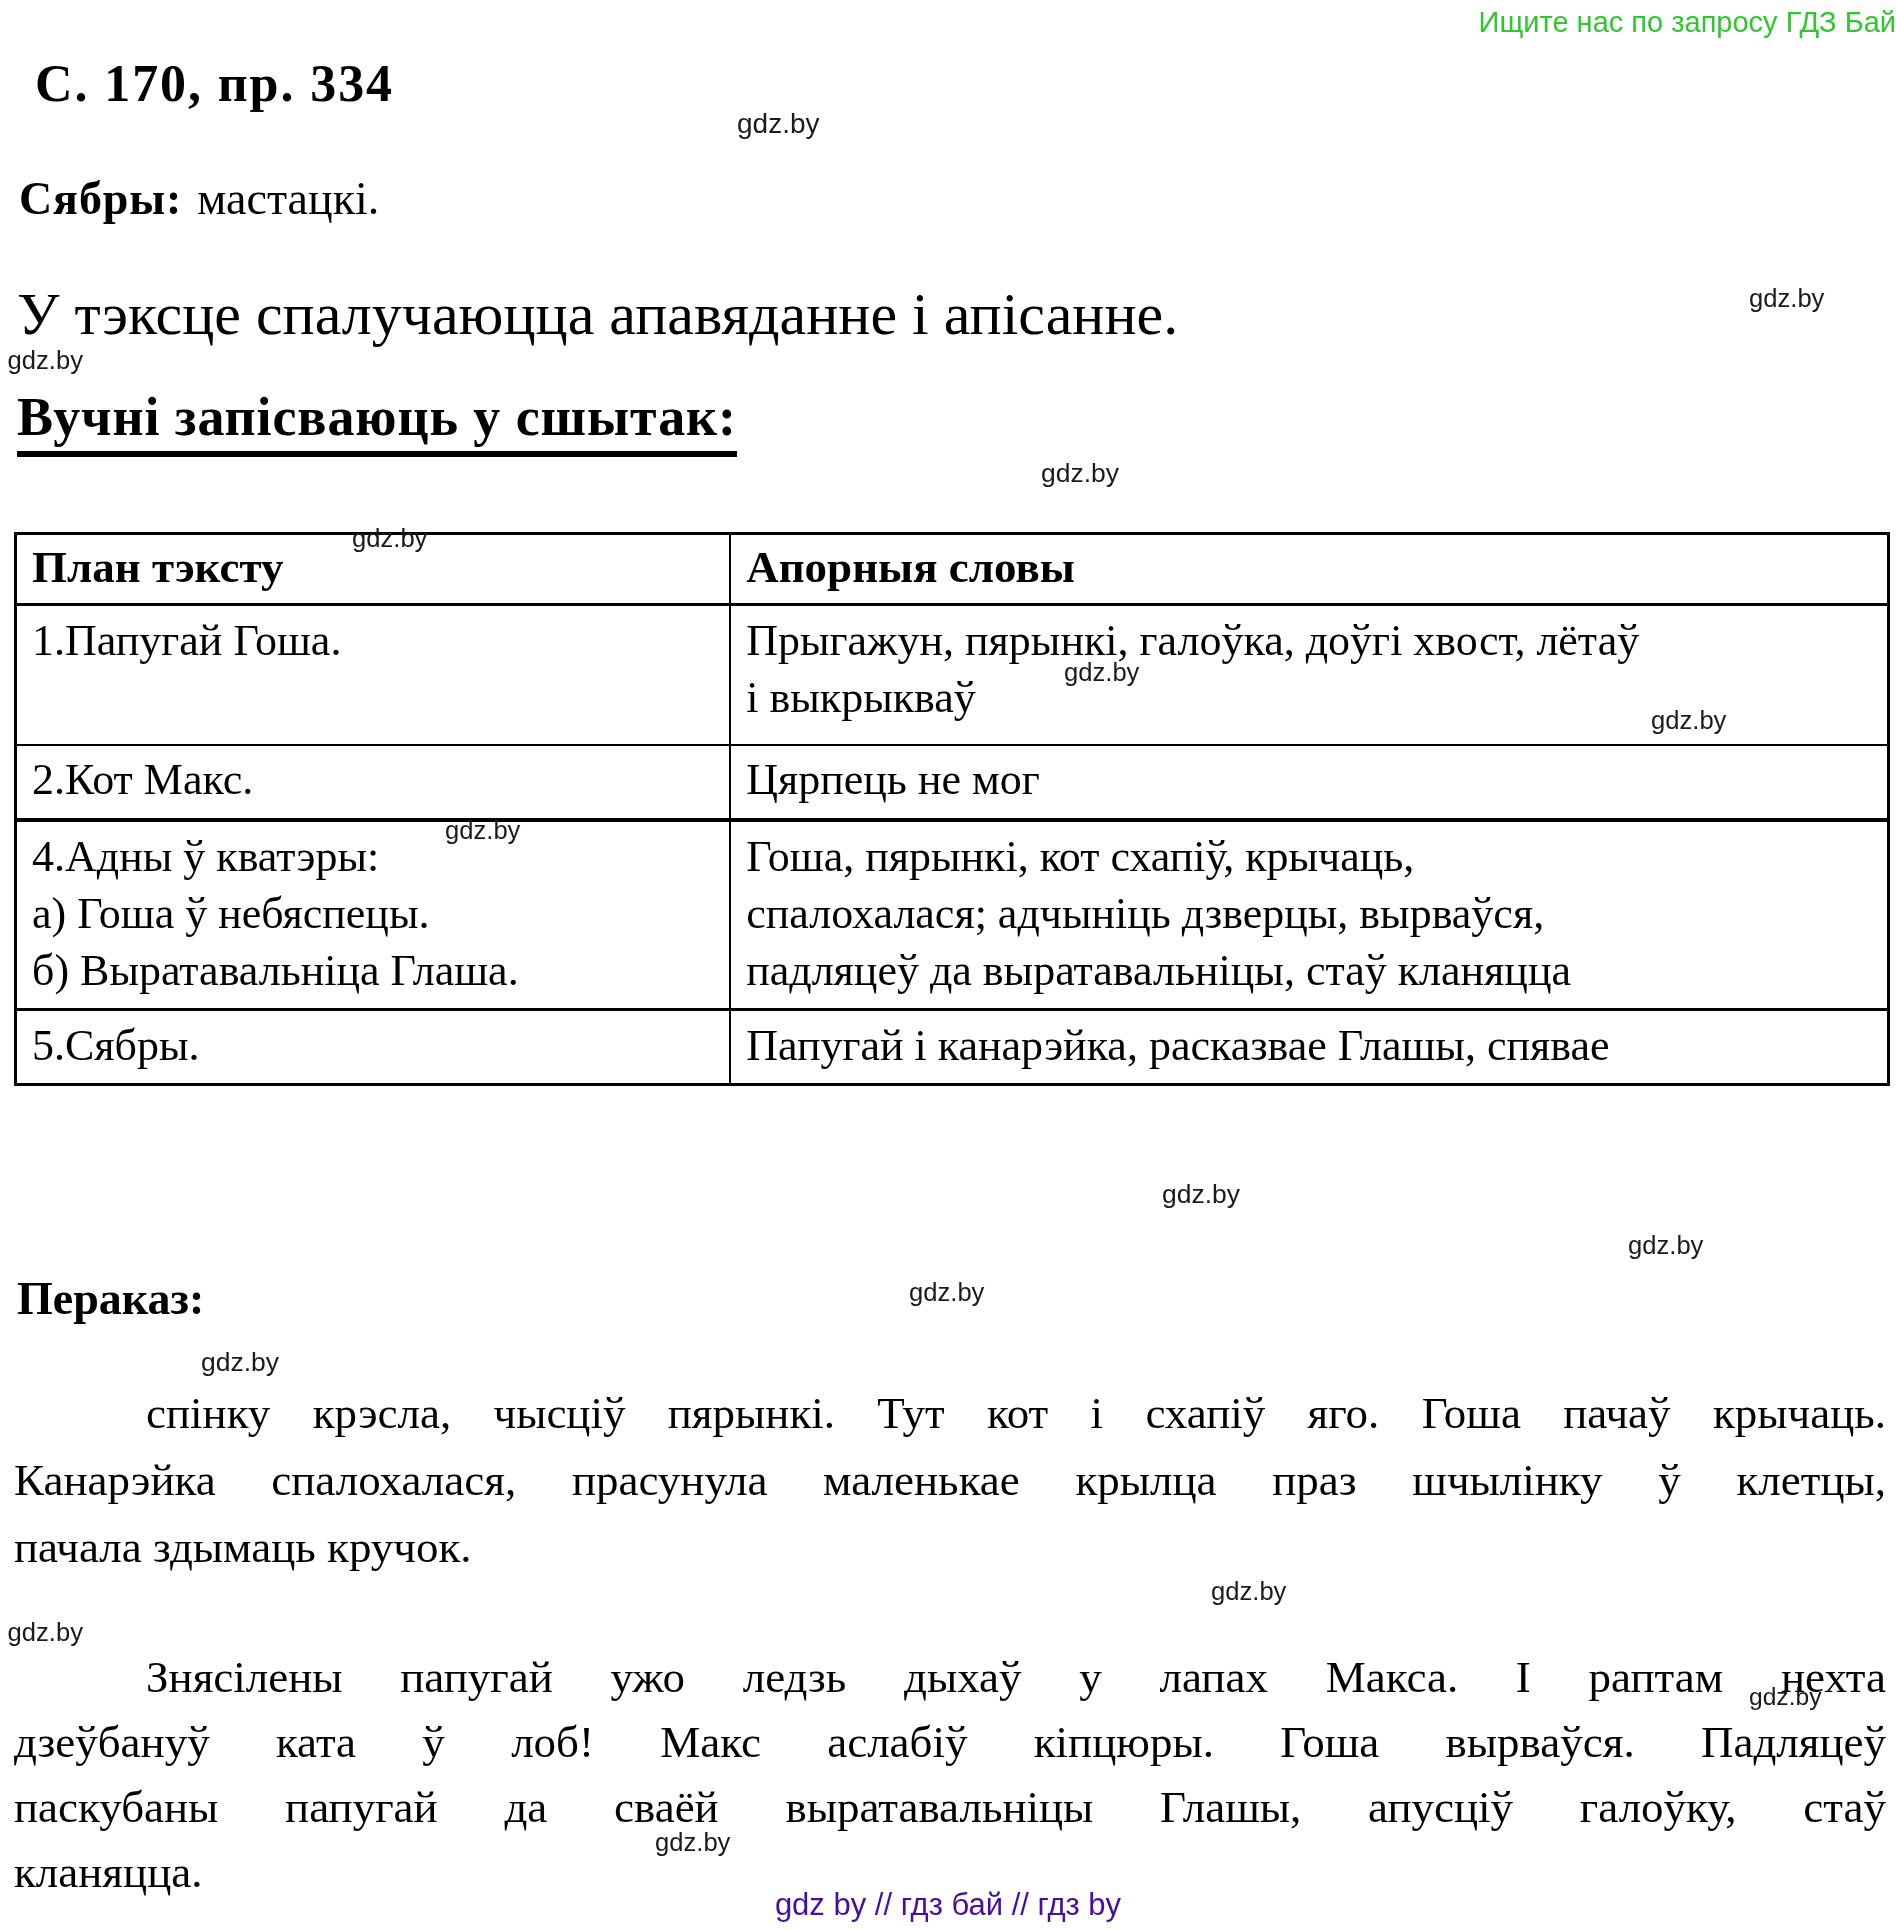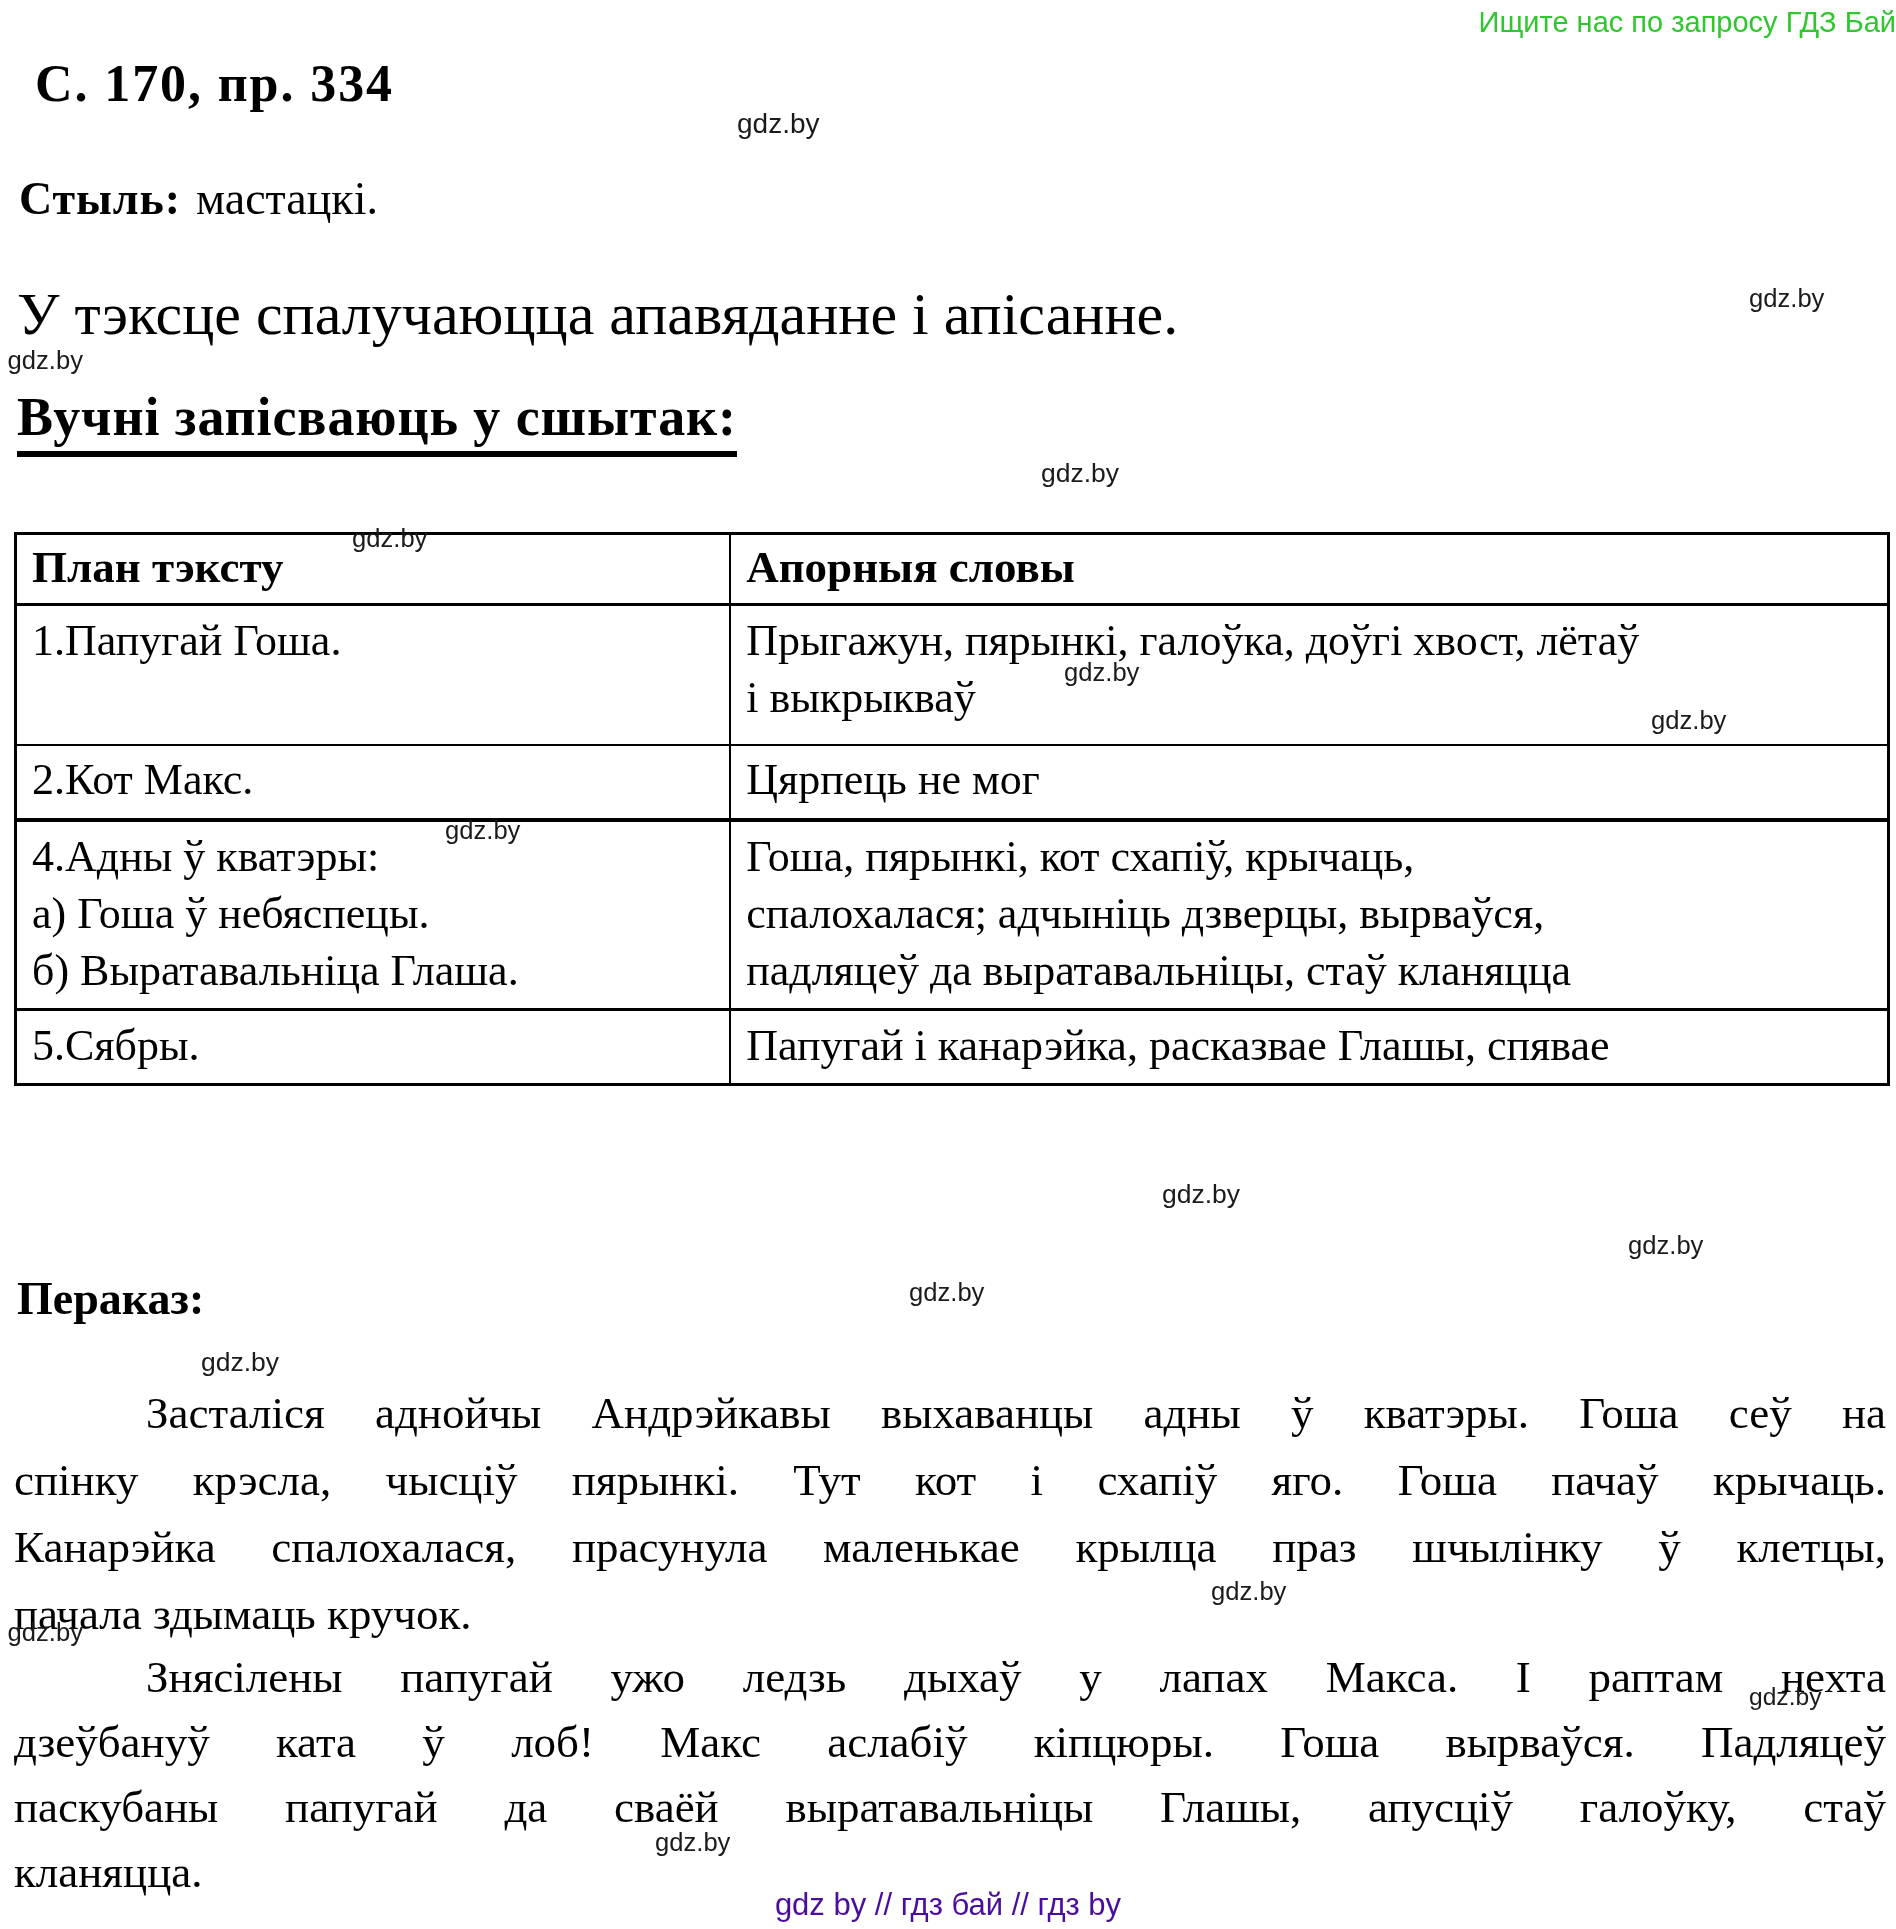--- a/index.html
+++ b/index.html
@@ -70,21 +70,21 @@
 </head>
 <body>
 
 <div class="page">
 
   <div class="banner" style="color: rgb(47, 198, 47);">Ищите нас по запросу ГДЗ Бай</div>
 
   <h1 class="title">С. 170, пр. 334</h1>
 
   <div class="style-line">
-    <span class="lbl">Стыль:</span><span class="val">мастацкі.</span>
+    <span class="lbl">Сябры:</span><span class="val">мастацкі.</span>
   </div>
 
   <div class="intro">У тэксце спалучаюцца апавяданне і апісанне.</div>
 
   <div class="subheading">Вучні запісваюць у сшытак:</div>
 
   <table class="plan">
     <tbody>
         <tr class="hdr">
       <th class="cell c1">План тэксту</th>
@@ -126,21 +126,20 @@
       <td class="cell c2">
             <div class="jline">Папугай і канарэйка, расказвае Глашы, спявае</div>
           </td>
     </tr>
   </tbody>
     </table>
 
   <div class="retell-head">Пераказ:</div>
 
   <div class="para p1">
-      <div class="jline">Засталіся аднойчы Андрэйкавы выхаванцы адны ў кватэры. Гоша сеў на</div>
       <div class="jline">спінку крэсла, чысціў пярынкі. Тут кот і схапіў яго. Гоша пачаў крычаць.</div>
       <div class="jline">Канарэйка спалохалася, прасунула маленькае крылца праз шчылінку ў клетцы,</div>
       <div class="jline">пачала здымаць кручок.</div>
     </div>
   <div class="para p2">
       <div class="jline">Знясілены папугай ужо ледзь дыхаў у лапах Макса. І раптам нехта</div>
       <div class="jline">дзеўбануў ката ў лоб! Макс аслабіў кіпцюры. Гоша вырваўся. Падляцеў</div>
       <div class="jline">паскубаны папугай да сваёй выратавальніцы Глашы, апусціў галоўку, стаў</div>
       <div class="jline">кланяцца.</div>
     </div>

